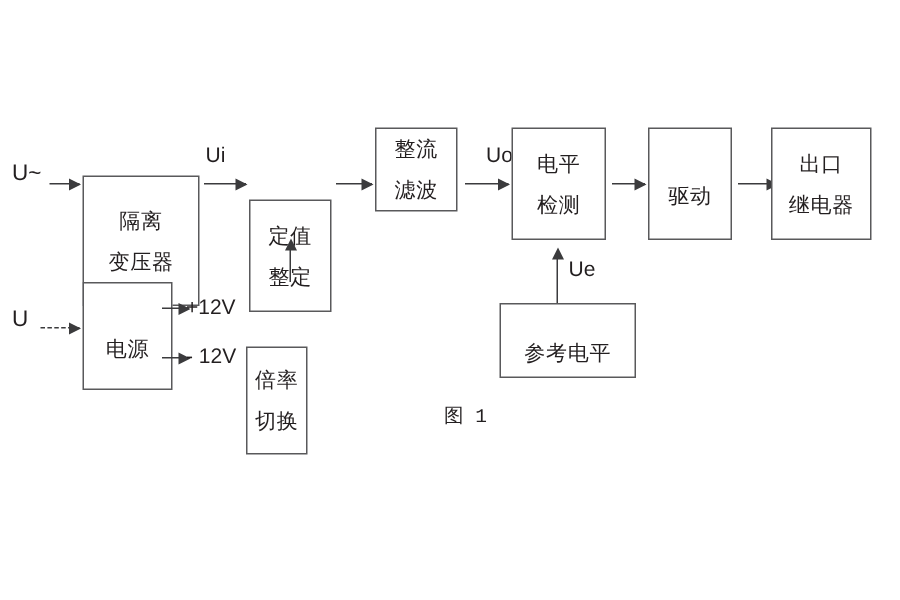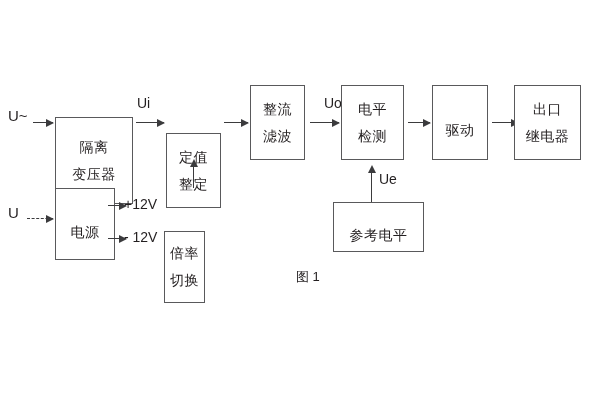--- a/index.html
+++ b/index.html
@@ -117,21 +117,21 @@
 
   <div class="arrow-h" style="left:136px; top:122px; width:28px;"></div>
 
   <div class="box" style="left:166px; top:85px; width:55px; height:75px;margin-top:48px;">
     <span class="ln">定值</span>
     <span class="ln">整定</span>
   </div>
 
   <div class="arrow-h" style="left:224px; top:122px; width:24px;"></div>
 
-  <div class="box" style="left:250px; top:85px; width:55px; height:75px;">
+  <div class="box" style="left:250px; top:85px; width:55px; height:56px;">
     <span class="ln">整流</span>
     <span class="ln">滤波</span>
   </div>
 
   <div class="label" style="left:324px; top:96px;">Uo</div>
 
   <div class="arrow-h" style="left:310px; top:122px; width:29px;"></div>
 
   <div class="box" style="left:341px; top:85px; width:63px; height:75px;">
     <span class="ln">电平</span>
@@ -173,15 +173,15 @@
   <div class="arrow-v" style="left:193px; top:166px; height:22px;"></div>
 
   <div class="box single" style="left:333px; top:202px; width:91px; height:50px;">
     <span class="ln">参考电平</span>
   </div>
 
   <div class="arrow-v" style="left:371px; top:172px; height:30px;"></div>
 
   <div class="label" style="left:379px; top:172px;">Ue</div>
 
-  <div class="caption" style="left:296px; top:268px;">图 1</div>
+  <div class="caption" style="left:296px; top:268px;font-family:Liberation Mono, monospace;">图 1</div>
 
 </div>
 
 </body></html>

